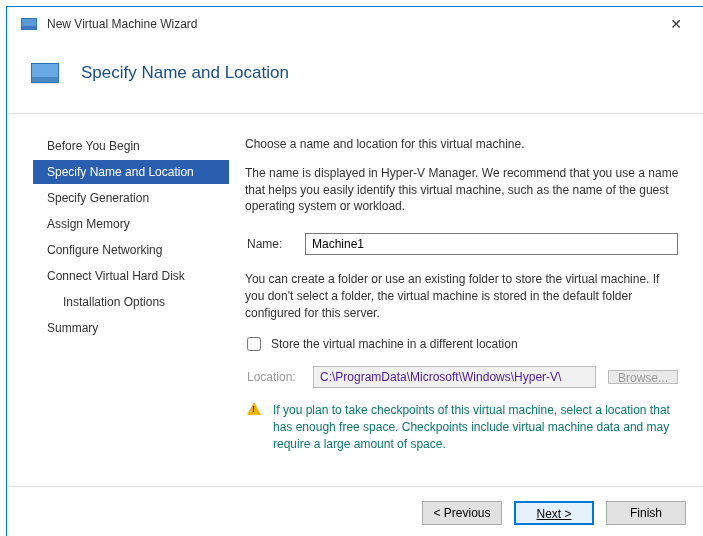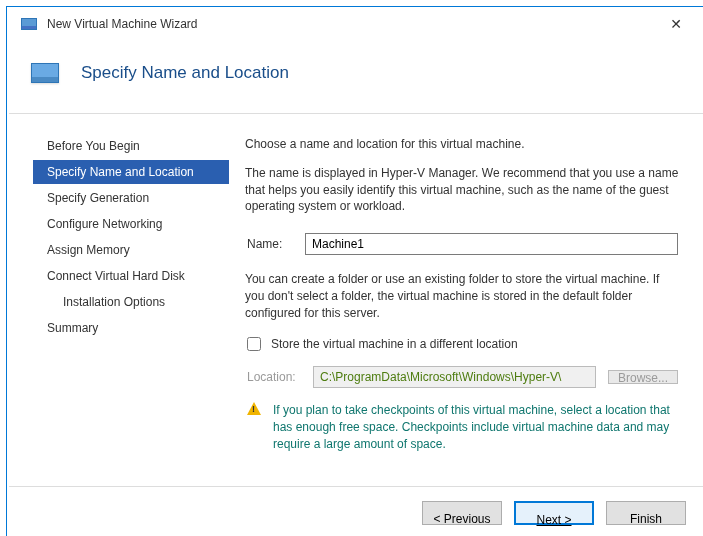--- a/index.html
+++ b/index.html
@@ -99,21 +99,21 @@
     .text-input {
       flex: 1;
       border: 1px solid #7a7a7a;
       height: 22px;
       padding: 2px 6px;
       font-size: 12px;
       font-family: inherit;
     }
     .text-input.disabled {
       background: #f0f0f0;
-      color: #4d7c0f;
+      color: #4c1d95;
       border-color: #bbb;
     }
     .chk-row { display:flex; align-items:center; gap:6px; margin-bottom:10px; }
     .chk-row input[type="checkbox"]{ width:14px; height:14px; }
     .loc-row { display:flex; align-items:center; gap:8px; margin-bottom:10px; }
     .loc-label { width:54px; color:#9a9a9a; font-size:12px; }
     .browse-btn {
       width: 70px; height: 14px;
       border: 1px solid #bbb;
       background: #e9e9e9;
@@ -150,21 +150,21 @@
       background: #fff;
     }
     .btn {
       min-width: 80px;
       height: 24px;
       border: 1px solid #adadad;
       background: #e1e1e1;
       font-size: 12px;
       font-family: inherit;
       cursor: pointer;
-      padding: 10px 10px;
+      padding: 4px 10px;
     }
     .btn.default {
       border: 2px solid #0078d7;
       background: #e5f1fb;
       text-decoration: underline;
     }
   </style>
 </head>
 <body>
 
@@ -180,22 +180,22 @@
   <div class="header">
     <div class="header-icon"></div>
     <div class="header-title">Specify Name and Location</div>
   </div>
 
   <div class="body">
     <div class="sidebar">
       <div class="sidebar-item">Before You Begin</div>
       <div class="sidebar-item active">Specify Name and Location</div>
       <div class="sidebar-item">Specify Generation</div>
+      <div class="sidebar-item">Assign Memory</div>
       <div class="sidebar-item">Configure Networking</div>
-      <div class="sidebar-item">Assign Memory</div>
       <div class="sidebar-item">Connect Virtual Hard Disk</div>
       <div class="sidebar-item indent">Installation Options</div>
       <div class="sidebar-item">Summary</div>
     </div>
 
     <div class="content">
       <p>Choose a name and location for this virtual machine.</p>
       <p class="desc2">The name is displayed in Hyper-V Manager. We recommend that you use a name that helps you easily identify this virtual machine, such as the name of the guest operating system or workload.</p>
 
       <div class="form-row">

